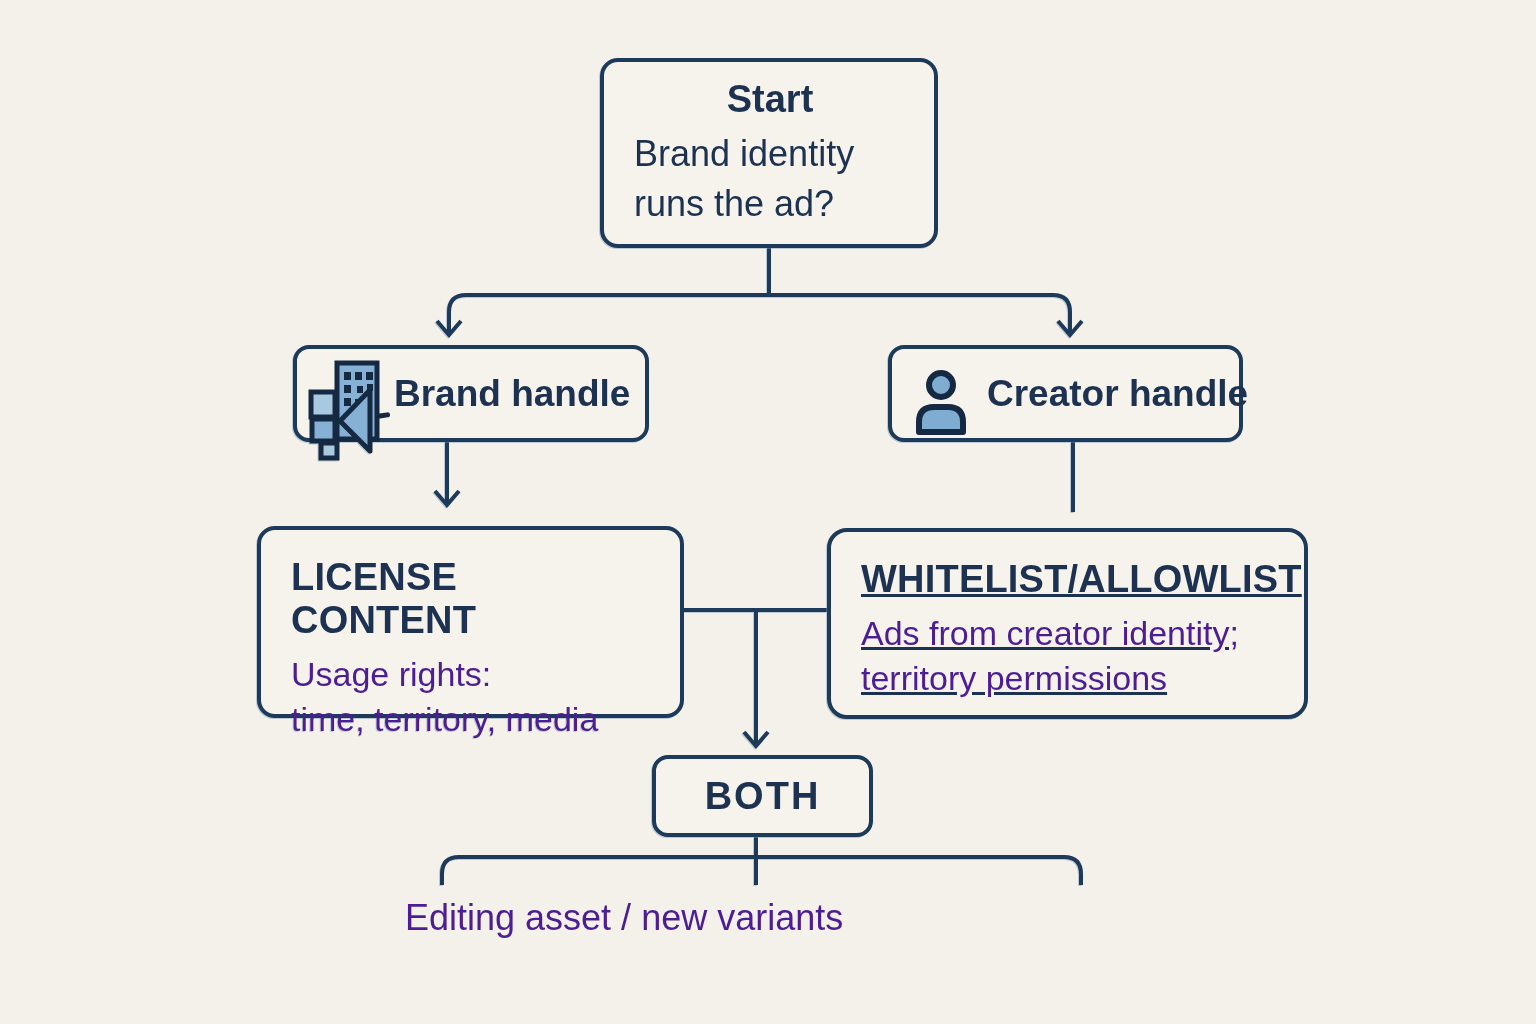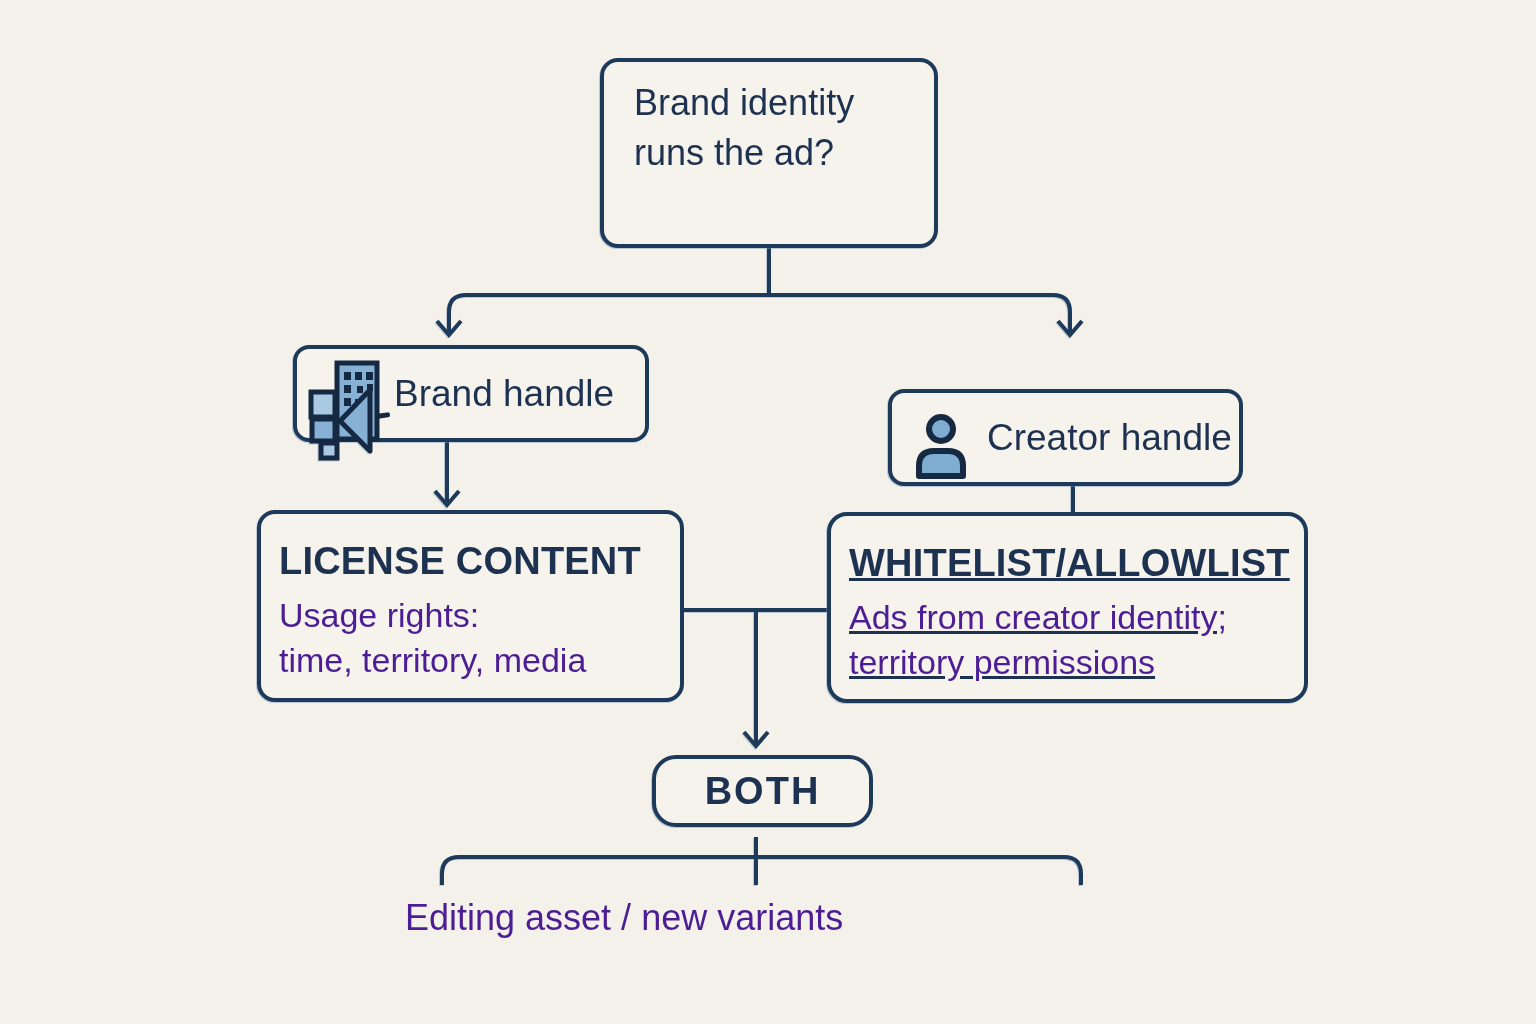--- a/index.html
+++ b/index.html
@@ -39,43 +39,43 @@
   }
   .node-start .body-line {
     font-size: 36px; line-height: 1.38;
   }
   .node-branch {
     height: 97px;
     display: flex; align-items: center;
     border-radius: 16px;
   }
   .node-brand { left: 293px; top: 345px; width: 356px; }
-  .node-creator { left: 888px; top: 345px; width: 355px; margin-top: 44px; }
+  .node-creator { left: 888px; top: 345px; width: 355px; }
   .branch-label {
-    font-size: 37px; font-weight: 400;
+    font-size: 37px; font-weight: 700;
     white-space: nowrap;
   }
   .node-brand .branch-label { margin-left: 97px; }
   .node-creator .branch-label { margin-left: 95px; }
   .icon-wrap { position: absolute; }
   .icon-brand { left: 10px; top: 10px; width: 92px; height: 102px; }
   .icon-person { left: 23px; top: 20px; width: 52px; height: 66px; }
-  .node-detail { padding: 26px 28px 0 18px; }
+  .node-detail { padding: 26px 28px 0 30px; margin-top: 16px; }
   .node-license { left: 257px; top: 510px; width: 427px; height: 192px; }
   .node-whitelist { left: 827px; top: 512px; width: 481px; height: 191px; border-radius: 20px; text-decoration: underline; }
   .detail-title {
     font-size: 38px; font-weight: 700;
     letter-spacing: 0.2px;
     margin-bottom: 10px;
   }
   .detail-line { font-size: 34px; line-height: 1.32; color: #4c1d95; }
   .node-both {
-    left: 652px; top: 755px; width: 221px; height: 72px;
+    left: 652px; top: 755px; width: 221px; height: 82px;
     display: flex; align-items: center; justify-content: center;
-    border-radius: 24px;
+    border-radius: 16px;
     text-align: center;
   }
   .node-both .both-label {
     font-size: 38px; font-weight: 600; letter-spacing: 2px;
   }
   .outcome {
     position: absolute;
     font-size: 36px; line-height: 1.34; color: #4c1d95;
   }
   .outcome-editing { left: 405px; top: 894px; }
@@ -104,20 +104,21 @@
 
       <path d="M756,610 V744"></path>
       <path d="M744,732 L756,746 L768,732"></path>
 
       <path d="M756,837 V885"></path>
       <path d="M442,885 V874 Q442,857 459,857 H1064 Q1081,857 1081,874 V885"></path>
     </g>
   </svg>
 
   <div class="node node-start">
+    <div class="title">Start</div>
     <div class="body-line">Brand identity</div>
     <div class="body-line">runs the ad?</div>
   </div>
 
   <div class="node node-branch node-brand">
     <span class="icon-wrap icon-brand">
       <svg width="92" height="102" viewBox="0 0 92 102">
         <rect x="30" y="4" width="40" height="76" fill="#86b1d4" stroke="#152942" stroke-width="5"></rect>
         <g fill="#152942">
           <rect x="37" y="13" width="7" height="8"></rect>

